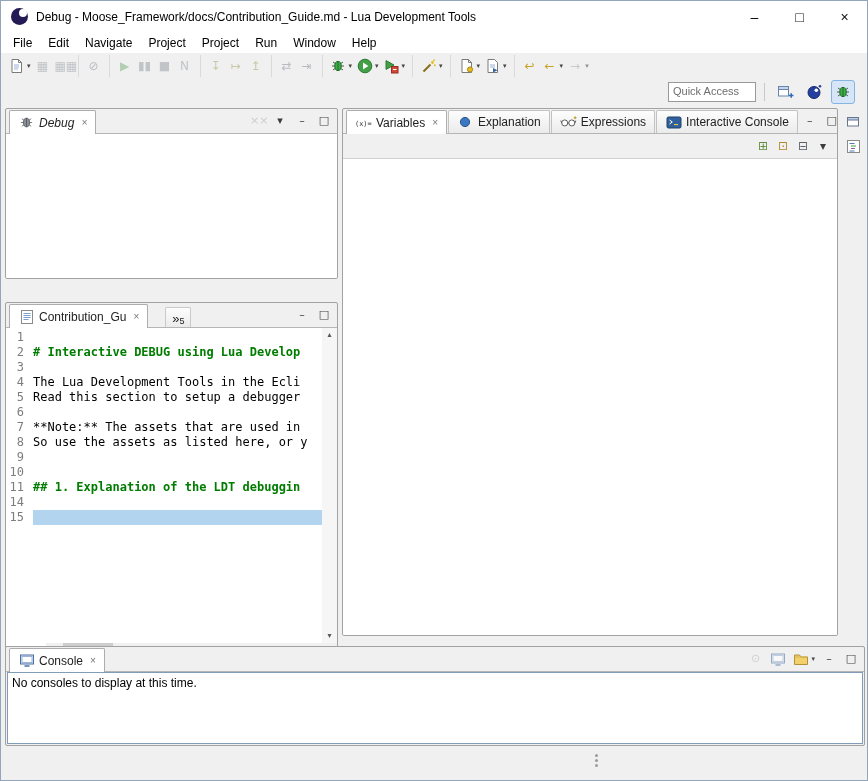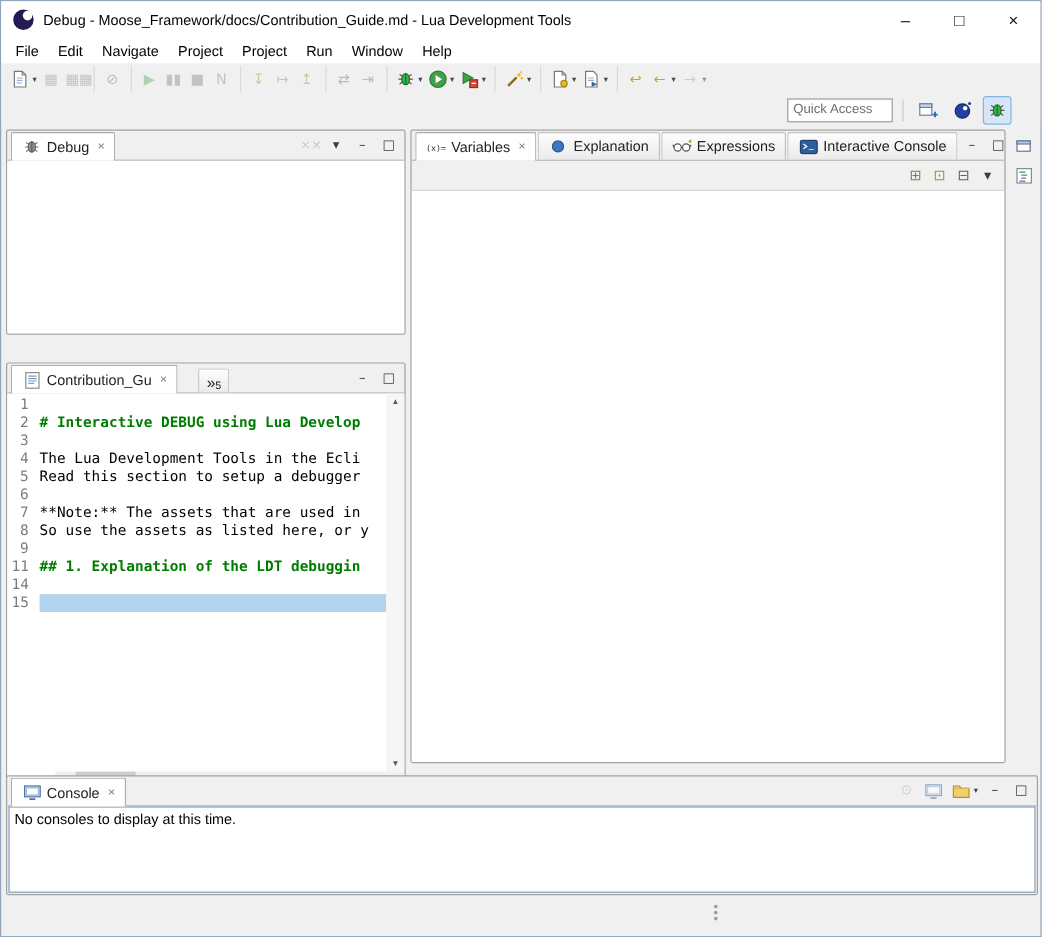--- a/index.html
+++ b/index.html
@@ -22,28 +22,28 @@
   .menu-item { font-size: 12px; padding: 2px 8px; color: #000; white-space: nowrap; }
   
   .toolbar { height: 26px; display: flex; align-items: center; padding-left: 2px; background: #f0f0f0; }
   .tb-group { display: flex; align-items: center; padding: 0 3px; }
   .tb-group + .tb-group { border-left: 1px solid #dadada; margin-left: 2px; padding-left: 5px; }
   .tb-btn { display: flex; align-items: center; height: 22px; padding: 0 2px; border-radius: 2px; cursor: default; }
   .glyph-icon { font-size: 12px; width: 16px; text-align: center; font-family: "DejaVu Sans", sans-serif; color: #3c3c3c; line-height: 16px; white-space: nowrap; }
   .svg-icon { display: inline-flex; width: 17px; justify-content: center; align-items: center; }
   .dd { font-size: 7px; color: #444; margin-left: 2px; }
   .disabled { opacity: .55; }
-  .toolbar2 { height: 26px; display: flex; align-items: center; justify-content: flex-end; padding-right: 24px; gap: 5px; background: #f0f0f0; }
+  .toolbar2 { height: 26px; display: flex; align-items: center; justify-content: flex-end; padding-right: 12px; gap: 5px; background: #f0f0f0; }
   .quick-access { width: 88px; height: 20px; background: #fff; border: 1px solid #999; font-size: 11px; color: #6e6e6e; padding: 2px 4px; white-space: nowrap; }
   .tb-sep2 { width: 1px; height: 18px; background: #c9c9c9; margin: 0 3px; }
   .persp-btn { width: 24px; height: 24px; display: flex; align-items: center; justify-content: center; border-radius: 3px; }
   .persp-btn.active { background: #d6e6f8; border: 1px solid #86b3e0; }
   
   .panel { position: absolute; border: 1px solid #a2a2a2; border-radius: 2px; background: #f0f0f0; overflow: hidden; }
-  #debug-panel   { left: 4px;   top: 107px; width: 333px; height: 171px; }
+  #debug-panel   { left: 4px;   top: 107px; width: 333px; height: 171px; font-style: italic; }
   #editor-panel  { left: 4px;   top: 301px; width: 333px; height: 357px; }
   #right-panel   { left: 341px; top: 107px; width: 496px; height: 528px; }
   #console-panel { left: 4px;   top: 645px; width: 860px; height: 100px; }
   .tabrow { height: 25px; display: flex; align-items: flex-end; position: relative; padding-left: 3px; border-bottom: 1px solid #b5b5b5; }
   .tab { display: flex; align-items: center; gap: 4px; height: 23px; padding: 0 8px; font-size: 12px; color: #222;
          background: linear-gradient(#fdfdfd, #ebebeb); border: 1px solid #c2c2c2; border-bottom: none;
          border-radius: 2px 2px 0 0; margin-right: 1px; white-space: nowrap; }
   .tab.selected { height: 24px; background: #fff; border-color: #adadad; margin-bottom: -1px; z-index: 2; }
   .tab-close { font-size: 10px; color: #777; margin-left: 3px; }
   .tab-label { white-space: nowrap; }
@@ -337,20 +337,21 @@
     <div id="editor-lines">
         <div class="line"><span class="num">1</span><span class="txt"></span></div>
         <div class="line heading"><span class="num">2</span><span class="txt"># Interactive DEBUG using Lua Develop</span></div>
         <div class="line"><span class="num">3</span><span class="txt"></span></div>
         <div class="line"><span class="num">4</span><span class="txt">The Lua Development Tools in the Ecli</span></div>
         <div class="line"><span class="num">5</span><span class="txt">Read this section to setup a debugger</span></div>
         <div class="line"><span class="num">6</span><span class="txt"></span></div>
         <div class="line"><span class="num">7</span><span class="txt">**Note:** The assets that are used in</span></div>
         <div class="line"><span class="num">8</span><span class="txt">So use the assets as listed here, or y</span></div>
         <div class="line"><span class="num">9</span><span class="txt"></span></div>
+        <div class="line"><span class="num">10</span><span class="txt"></span></div>
         <div class="line heading"><span class="num">11</span><span class="txt">## 1. Explanation of the LDT debuggin</span></div>
         <div class="line"><span class="num">14</span><span class="txt"></span></div>
         <div class="line current"><span class="num">15</span><span class="txt"></span></div>
       </div>
     <div id="editor-vscroll">
       <span class="scroll-arrow">▴</span>
       <span class="scroll-arrow">▾</span>
     </div>
     <div id="editor-hscroll">
       <span class="scroll-arrow">◂</span>

